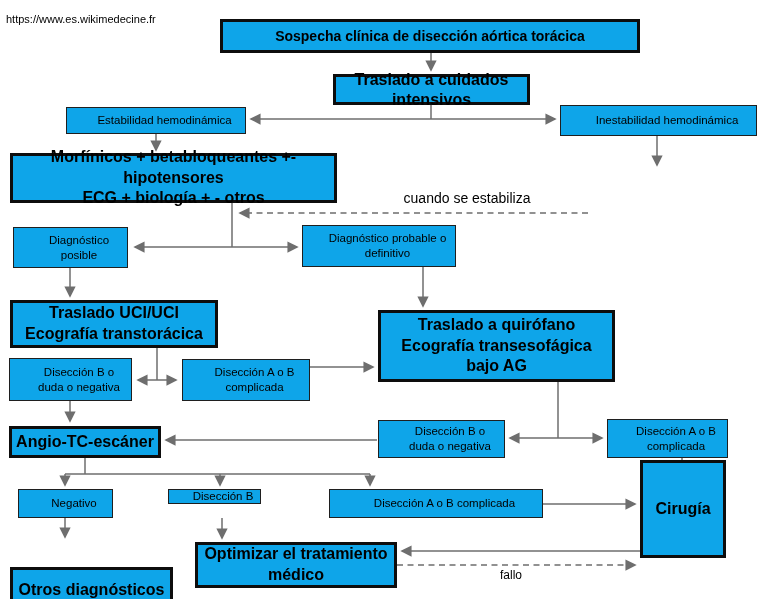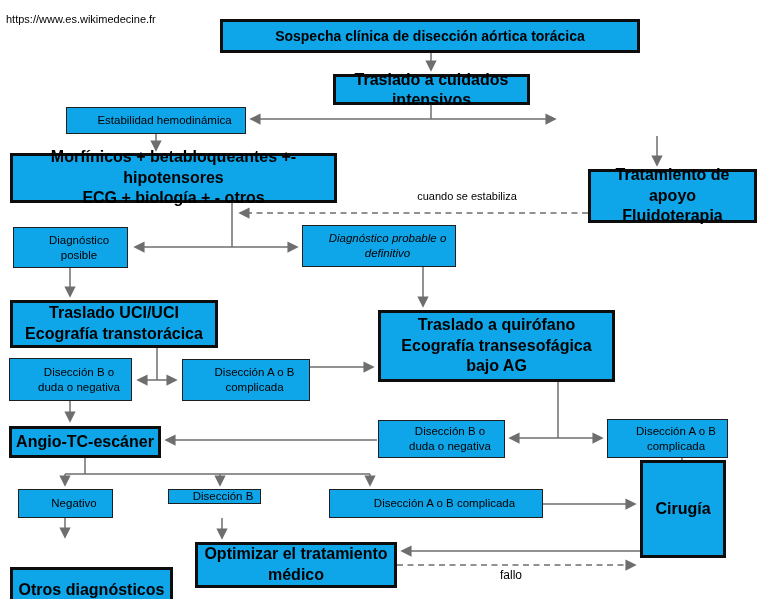--- a/index.html
+++ b/index.html
@@ -10,21 +10,21 @@
   }
   #connectors{position:absolute;left:0;top:0;width:768px;height:599px;}
   .node{
     position:absolute;box-sizing:border-box;background:#0ea5e9;
     display:flex;align-items:center;justify-content:center;text-align:center;
     white-space:pre-line;line-height:1.3;padding:1px 3px;
   }
   .thin{border:1.6px solid #1f1f1f;font-size:11.5px;font-weight:normal;padding-left:20px;}
   .thick{border:3px solid #0d0d0d;font-size:16px;font-weight:bold;}
   .title-box{font-size:14px;}
-  .freelabel{position:absolute;font-size:11px;white-space:nowrap;}
+  .freelabel{position:absolute;font-size:14px;white-space:nowrap;}
   .centered{text-align:center;white-space:normal;}
 </style>
 </head>
 <body>
 
 <div id="stage">
 
   <svg id="connectors" viewBox="0 0 768 599" xmlns="http://www.w3.org/2000/svg">
     <defs>
       <marker id="arr" viewBox="0 0 10 10" refX="8.5" refY="5" markerWidth="7.5" markerHeight="7.5" orient="auto-start-reverse">
@@ -88,31 +88,30 @@
   <div class="freelabel centered" style="left:403px;top:190px;width:128px;">cuando se estabiliza</div>
   <div class="freelabel centered" style="left:473px;top:568px;width:76px;font-size:12px;">fallo</div>
 
   <div class="node thick title-box" style="left:220px;top:19px;width:420px;height:34px;">Sospecha clínica de disección aórtica torácica</div>
 
   <div class="node thick" style="left:333px;top:74px;width:197px;height:31px;line-height:1.2;">Traslado a cuidados
 intensivos</div>
 
   <div class="node thin" style="left:66px;top:107px;width:180px;height:27px;">Estabilidad hemodinámica</div>
 
+  <div class="node thin" style="left:560px;top:105px;width:197px;height:31px;">Inestabilidad hemodinámica</div>
 
   <div class="node thick" style="left:10px;top:153px;width:327px;height:50px;">Morfínicos + betabloqueantes +- hipotensores
 ECG + biología + - otros</div>
 
-  <div class="node thick" style="left:588px;top:169px;width:169px;height:54px;">Tratamiento de apoyo
-Fluidoterapia</div>
 
   <div class="node thin" style="left:13px;top:227px;width:115px;height:41px;">Diagnóstico
 posible</div>
 
-  <div class="node thin" style="left:302px;top:225px;width:154px;height:42px;font-style:italic;">Diagnóstico probable o
+  <div class="node thin" style="left:302px;top:225px;width:154px;height:42px;">Diagnóstico probable o
 definitivo</div>
 
   <div class="node thick" style="left:10px;top:300px;width:208px;height:48px;">Traslado UCI/UCI
 Ecografía transtorácica</div>
 
   <div class="node thin" style="left:9px;top:358px;width:123px;height:43px;">Disección B o
 duda o negativa</div>
 
   <div class="node thin" style="left:182px;top:359px;width:128px;height:42px;">Disección A o B
 complicada</div>

